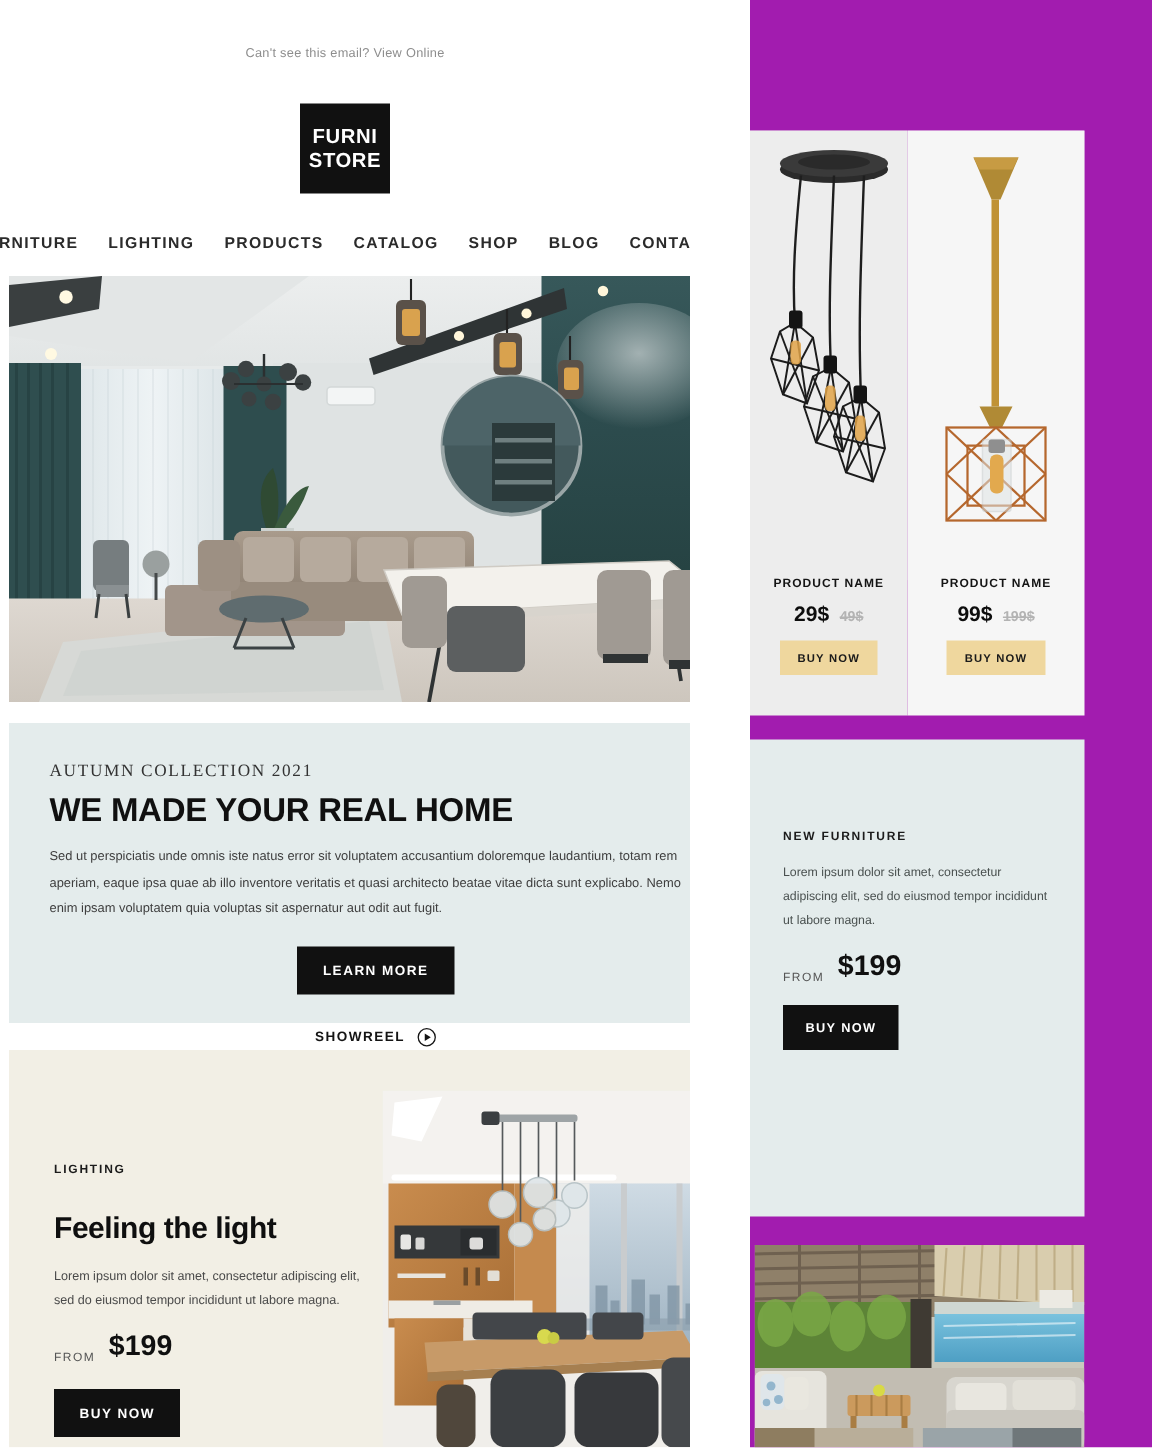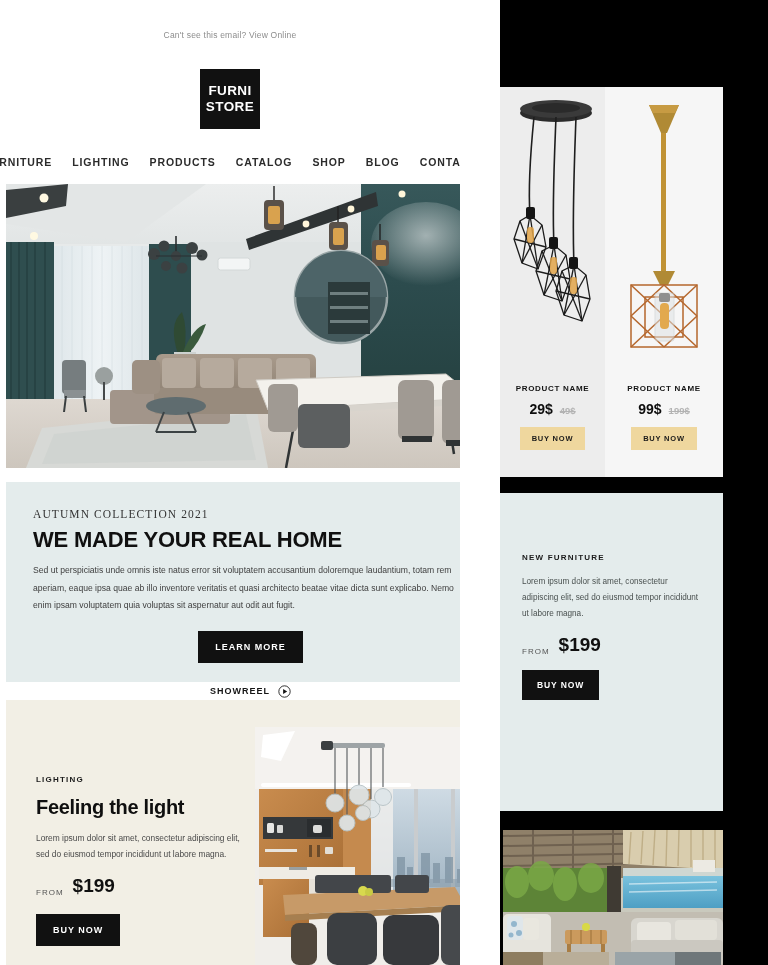--- a/index.html
+++ b/index.html
@@ -65,32 +65,32 @@
   .play-ic { width:13px; height:13px; display:block; }
 
   
   .lighting {
     position:absolute; left:6px; top:700px; width:488px; height:265px;
     background:#f2efe5;
   }
   .lighting-text { position:absolute; left:30px; top:75px; width:210px; }
   .eyebrow-sm { font-size:8px; font-weight:700; letter-spacing:1.2px; color:#1b1b1b; }
   .headline-md {
-    font-size:20px; font-weight:800; color:#0f0f0f; margin-top:12px; letter-spacing:-.3px;
+    font-size:20px; font-weight:800; color:#0f0f0f; margin-top:24px; letter-spacing:-.3px;
   }
   .body-sm { font-size:8.4px; line-height:1.95; color:#4a4a4a; margin-top:11px; }
   .price-row { display:flex; align-items:flex-end; gap:9px; margin-top:12px; }
   .from-lbl { font-size:8px; letter-spacing:1px; color:#555; font-weight:400; }
   .price-big { font-size:19px; font-weight:800; color:#101010; }
   .lighting-img {
     position:absolute; left:255px; top:727px; width:220px; height:238px; overflow:hidden;
   }
 
   
-  .right-col { position:absolute; left:500px; top:0; width:268px; height:965px; background:#000000; }
+  .right-col { position:absolute; left:500px; top:0; width:268px; height:965px; background:#a21caf; }
 
   .prod-strip { position:absolute; left:0; top:87px; width:223px; height:390px; display:flex; }
   .prod-card { height:390px; position:relative; }
   .prod-card.a { width:105px; background:#ededed; }
   .prod-card.b { width:118px; background:#f6f6f6; }
   .prod-img { position:absolute; left:0; top:0; right:0; height:300px; overflow:hidden; }
   .prod-meta { position:absolute; left:0; right:0; top:297px; text-align:center; }
   .prod-name { font-size:8px; font-weight:800; letter-spacing:.7px; color:#141414; }
   .prod-prices { display:flex; align-items:baseline; justify-content:center; gap:7px; margin-top:8px; }
   .price-now { font-size:14px; font-weight:800; color:#0d0d0d; }

